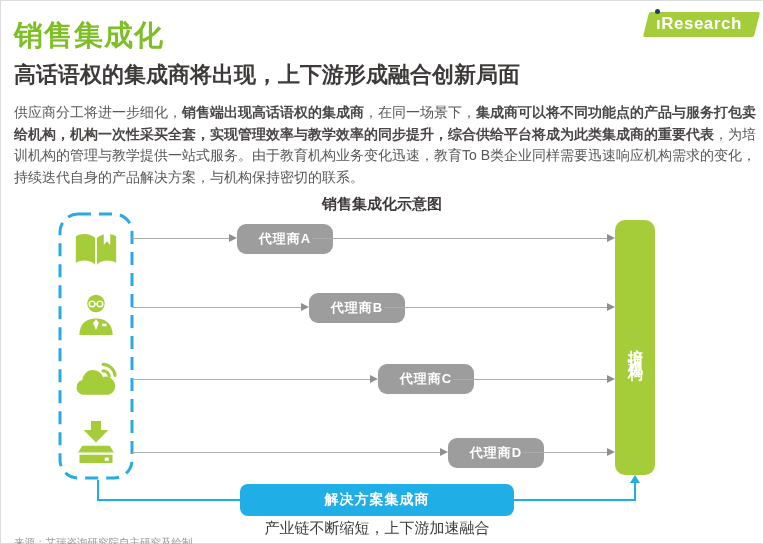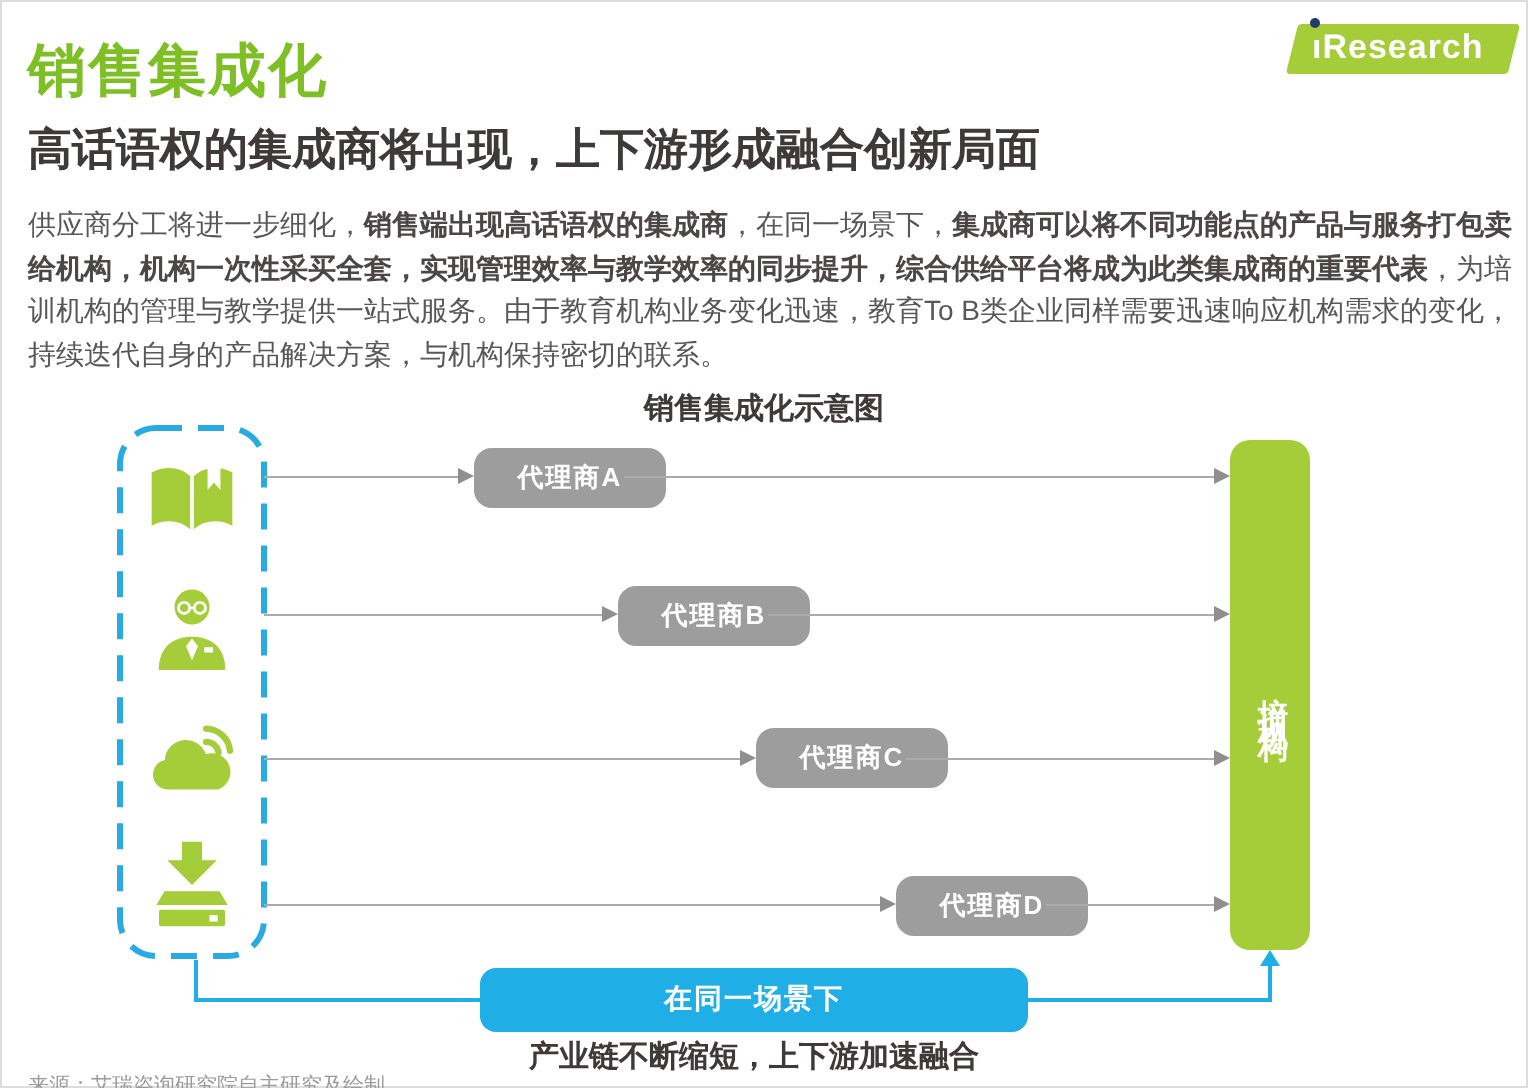--- a/index.html
+++ b/index.html
@@ -92,21 +92,21 @@
     border-left:5px solid transparent;border-right:5px solid transparent;
     border-bottom:8px solid var(--cyan);
   }
   .integrator-box{
     position:absolute;left:240px;top:484px;width:274px;height:32px;
     background:var(--cyan);border-radius:8px;color:#fff;font-size:14px;font-weight:bold;
     display:flex;align-items:center;justify-content:center;letter-spacing:1px;
   }
   .diagram-caption{
     position:absolute;left:240px;top:519px;width:274px;text-align:center;
-    font-size:15px;font-weight:bold;color:var(--heading-dark);white-space:nowrap;
+    font-size:15px;font-weight:normal;color:var(--heading-dark);white-space:nowrap;
   }
   .source-note{
     position:absolute;left:14px;top:536px;font-size:10.5px;color:#9A9A9A;
   }
 </style>
 </head>
 <body>
 
 <div class="page">
 
@@ -186,21 +186,21 @@
   <div class="agent-box" style="left:448px;top:438px;">代理商D</div>
   <div class="hline" style="left:523px;top:451.5px;width:84px;"></div>
   <div class="arr-r" style="left:607px;top:448px;"></div>
 
   <div class="training-box">
     <span>培训机构</span>
   </div>
 
   <div class="cline" style="left:96.5px;top:480px;width:2.5px;height:20px;"></div>
   <div class="cline" style="left:96.5px;top:498.5px;width:144px;height:2.5px;"></div>
-  <div class="integrator-box">在同一场景下</div>
+  <div class="integrator-box">解决方案集成商</div>
   <div class="cline" style="left:514px;top:498.5px;width:122px;height:2.5px;"></div>
   <div class="cline" style="left:633.5px;top:482px;width:2.5px;height:19px;"></div>
   <div class="arr-up" style="left:630px;top:475px;"></div>
 
   <div class="diagram-caption">产业链不断缩短，上下游加速融合</div>
   <div class="source-note">来源：艾瑞咨询研究院自主研究及绘制。</div>
 
 </div>
 
 </body></html>

